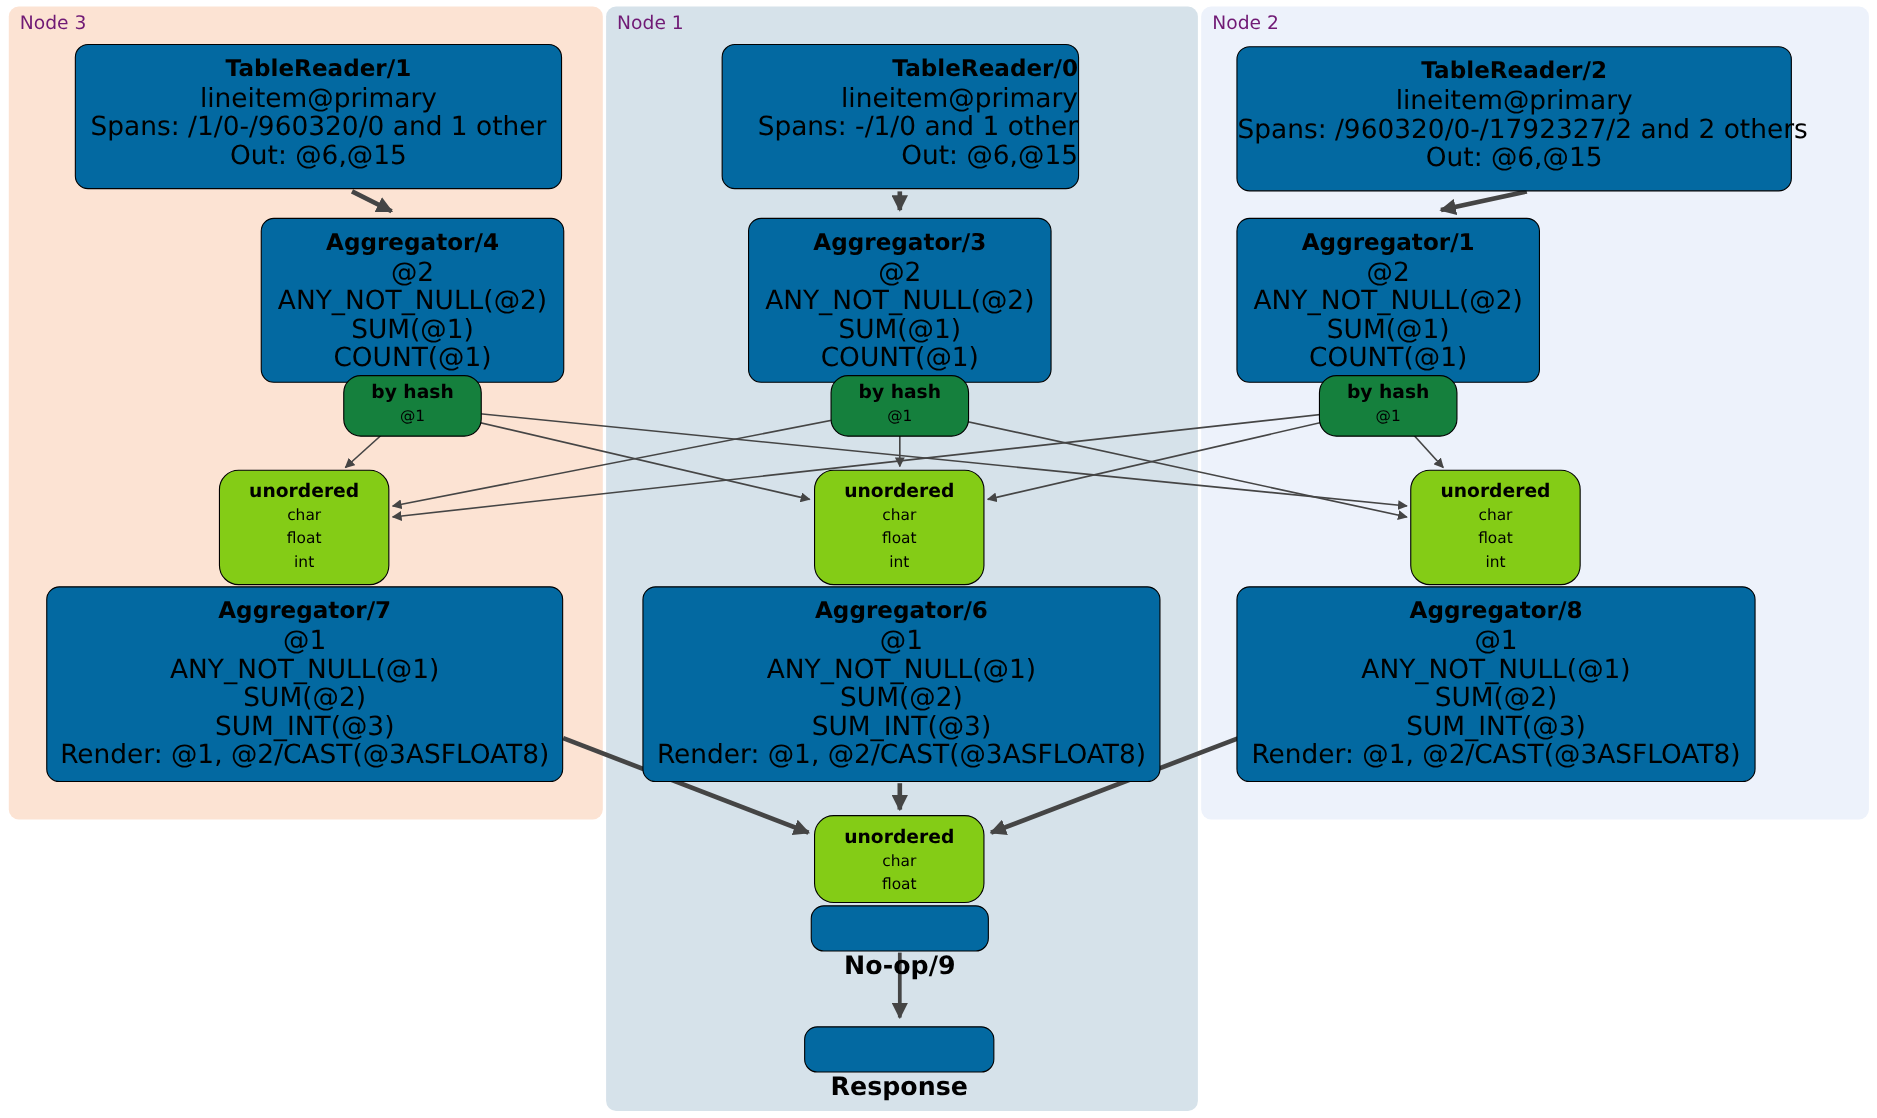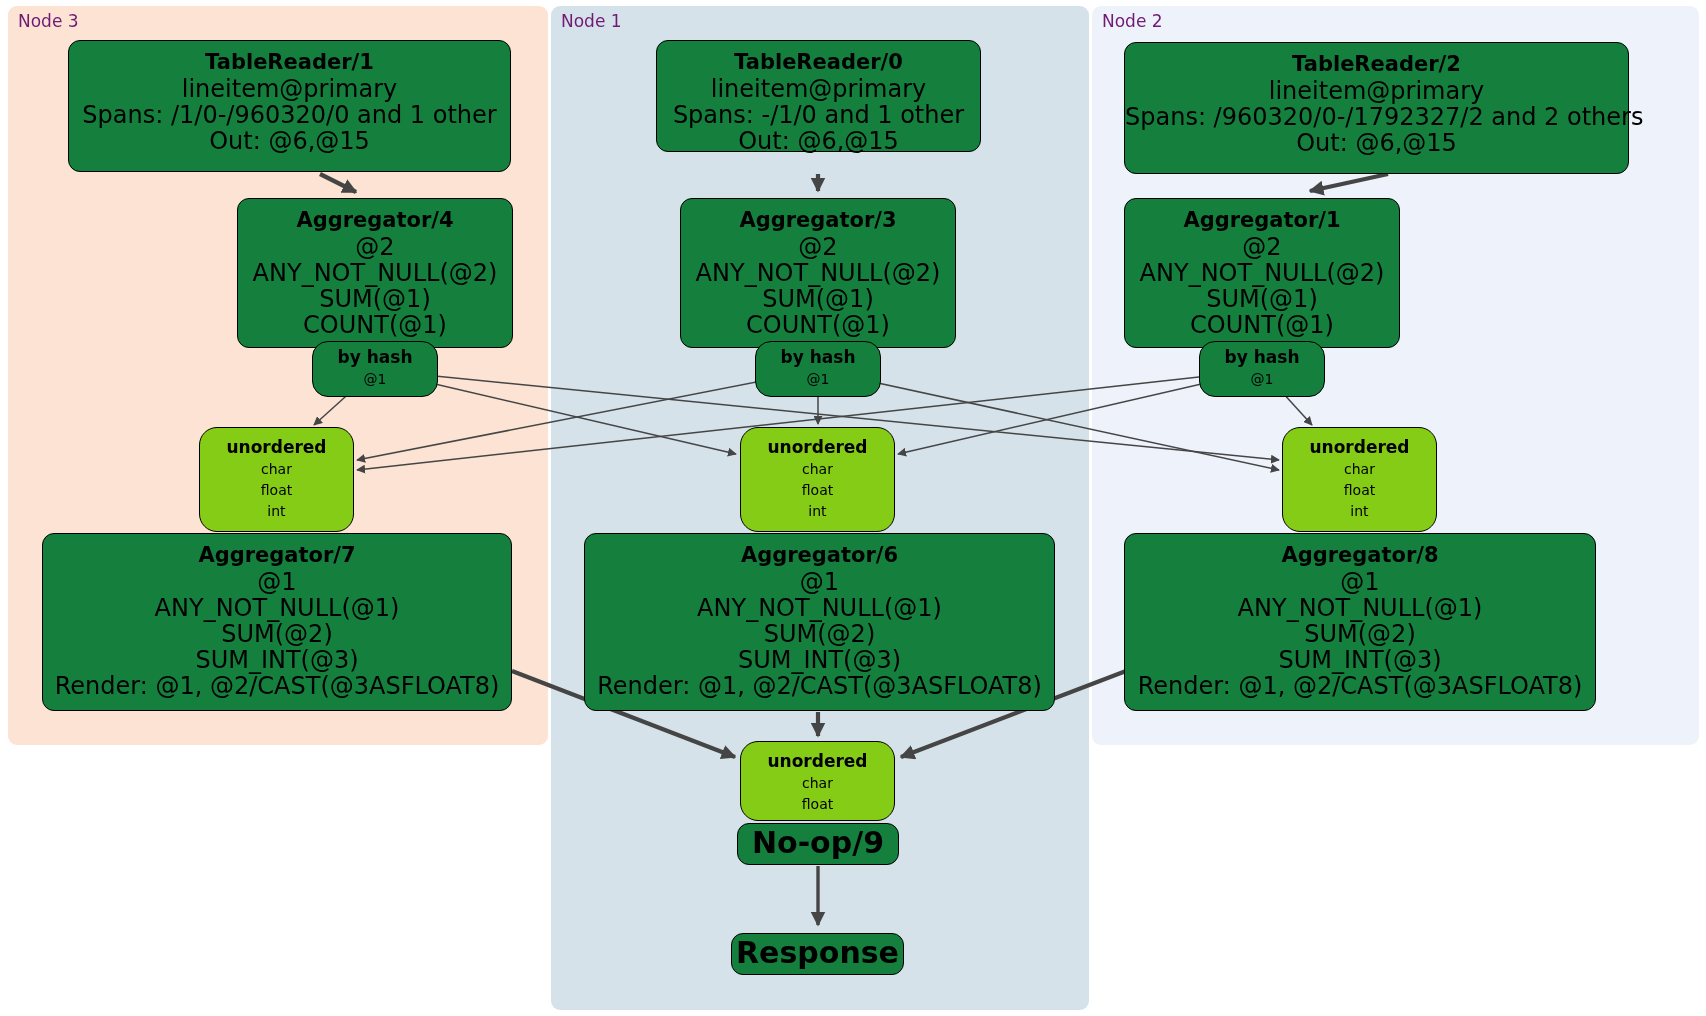--- a/index.html
+++ b/index.html
@@ -6,30 +6,30 @@
   html,body{margin:0;padding:0;background:#ffffff;}
   body{font-family:"DejaVu Sans","Liberation Sans",sans-serif;color:#000;}
   #canvas{position:relative;width:1706px;height:1016px;background:#ffffff;overflow:hidden;}
   .region{position:absolute;border-radius:9px;}
   #region-node3{left:8px;top:6px;width:540px;height:739px;background:#fce3d3;}
   #region-node1{left:551px;top:6px;width:538px;height:1004px;background:#d6e2ea;}
   #region-node2{left:1092px;top:6px;width:607px;height:739px;background:#edf2fb;}
   .region-label{position:absolute;top:4px;left:10px;font-size:17px;line-height:22px;color:#701a75;}
   svg.edges{position:absolute;left:0;top:0;z-index:1;}
   .box{position:absolute;box-sizing:border-box;border:1.6px solid #000;text-align:center;z-index:2;}
-  .proc{background:#15803d;border-radius:12px;padding-top:7px;}
+  .proc{background:#0369a1;border-radius:12px;padding-top:7px;}
   .proc .title{font-weight:bold;font-size:21px;line-height:28px;}
   .proc .bline{font-size:24px;line-height:26px;white-space:nowrap;}
   .router{background:#15803d;border-radius:16px;padding-top:3px;}
   .router .title{font-weight:bold;font-size:17px;line-height:25px;}
   .router .bline{font-size:14px;line-height:19px;}
   .sync{background:#84cc16;border-radius:18px;padding-top:7px;}
   .sync .title{font-weight:bold;font-size:17px;line-height:24px;}
   .sync .bline{font-size:14px;line-height:21px;}
-  .mini .title{font-weight:bold;font-size:30px;line-height:37px;}
+  .mini .title{font-weight:bold;font-size:23px;line-height:37px;margin-top:36px;}
 </style>
 </head>
 <body>
 
 <div id="canvas">
 
   <div class="region" id="region-node3">
     <div class="region-label">Node 3</div>
   </div>
   <div class="region" id="region-node1">
@@ -70,21 +70,21 @@
     </g>
   </svg>
 
   <div class="box proc" style="left:68px;top:40px;width:443px;height:132px;">
     <div class="title">TableReader/1</div>
     <div class="bline">lineitem@primary</div>
     <div class="bline">Spans: /1/0-/960320/0 and 1 other</div>
     <div class="bline">Out: @6,@15</div>
   </div>
 
-  <div class="box proc" style="left:656px;top:40px;width:325px;height:112px;">
+  <div class="box proc" style="left:656px;top:40px;width:325px;height:132px;text-align:right;">
     <div class="title">TableReader/0</div>
     <div class="bline">lineitem@primary</div>
     <div class="bline">Spans: -/1/0 and 1 other</div>
     <div class="bline">Out: @6,@15</div>
   </div>
 
   <div class="box proc" style="left:1124px;top:42px;width:505px;height:132px;">
     <div class="title">TableReader/2</div>
     <div class="bline">lineitem@primary</div>
     <div class="bline">Spans: /960320/0-/1792327/2 and 2 others</div>

